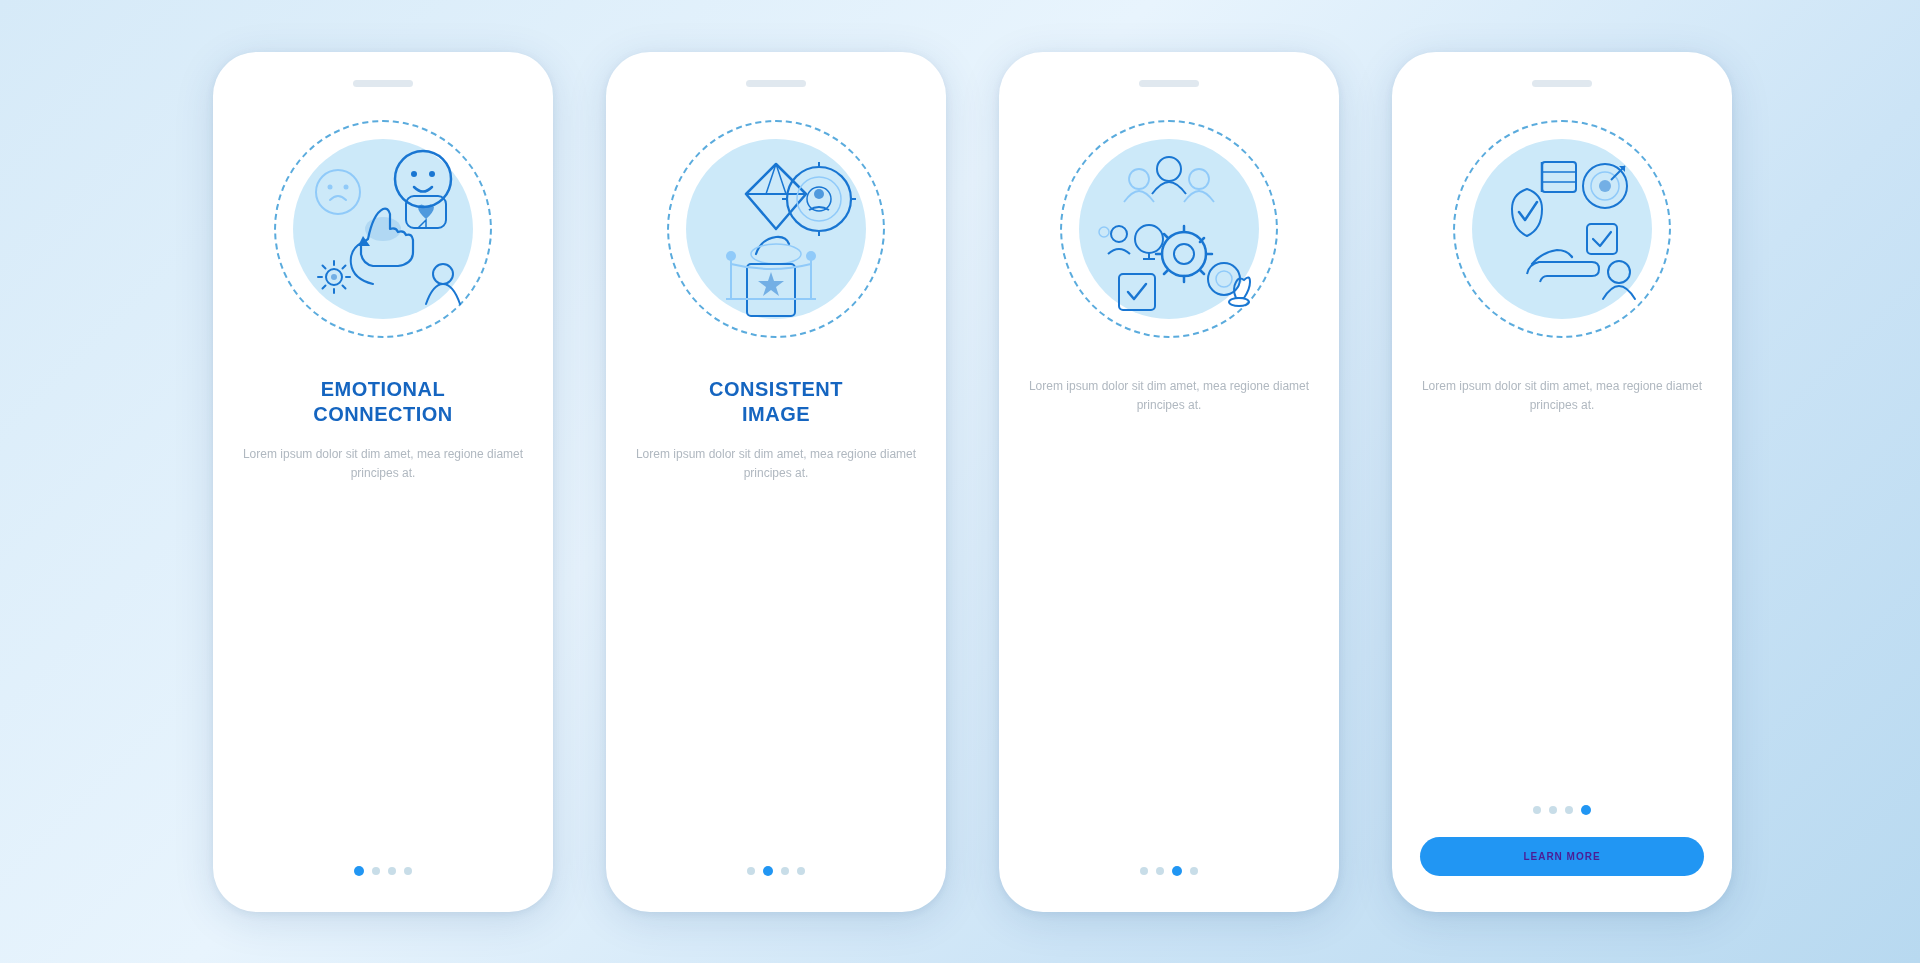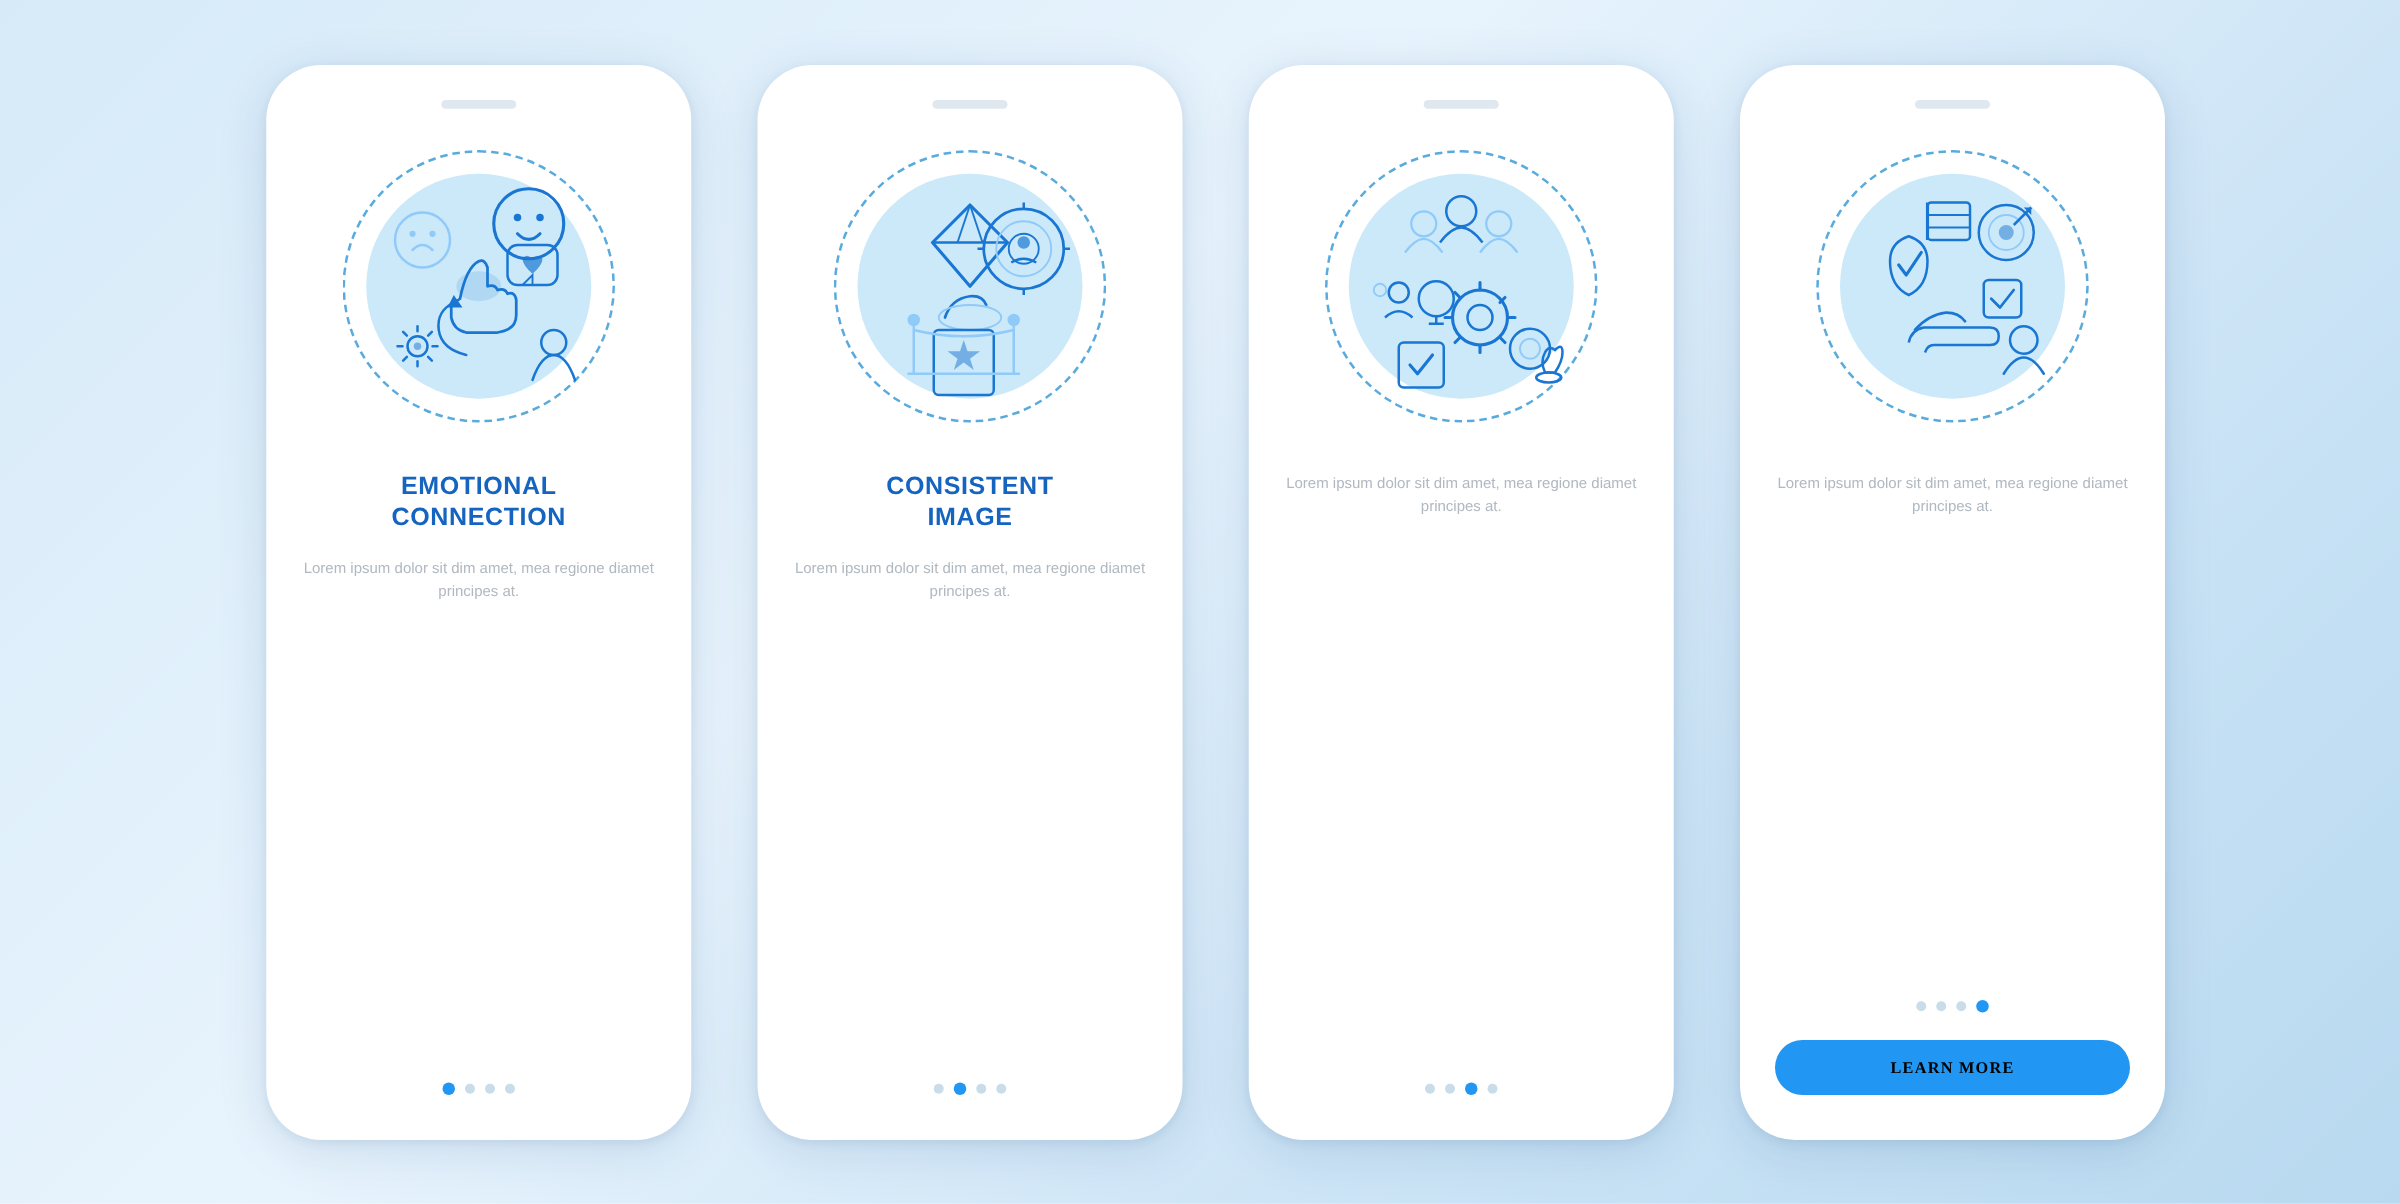--- a/index.html
+++ b/index.html
@@ -130,32 +130,31 @@
     .dot.active {
       background: #2196f3;
       width: 10px;
       height: 10px;
     }
 
     
     .learn-more-btn {
       margin-top: 22px;
       background: #2196f3;
-      color: #000000;
+      color: #4c1d95;
       border: none;
       border-radius: 28px;
       padding: 14px 44px;
-      font-size: 13px;
+      font-size: 10px;
       font-weight: 700;
       letter-spacing: 1px;
       text-transform: uppercase;
       cursor: pointer;
       flex-shrink: 0;
       width: 100%;
-      font-family: Liberation Serif, serif;
     }
   </style>
 </head>
 <body>
 
 <div class="phones-container">
 
   <div class="phone">
     <div class="phone-notch"></div>
     <div class="illustration-area">

